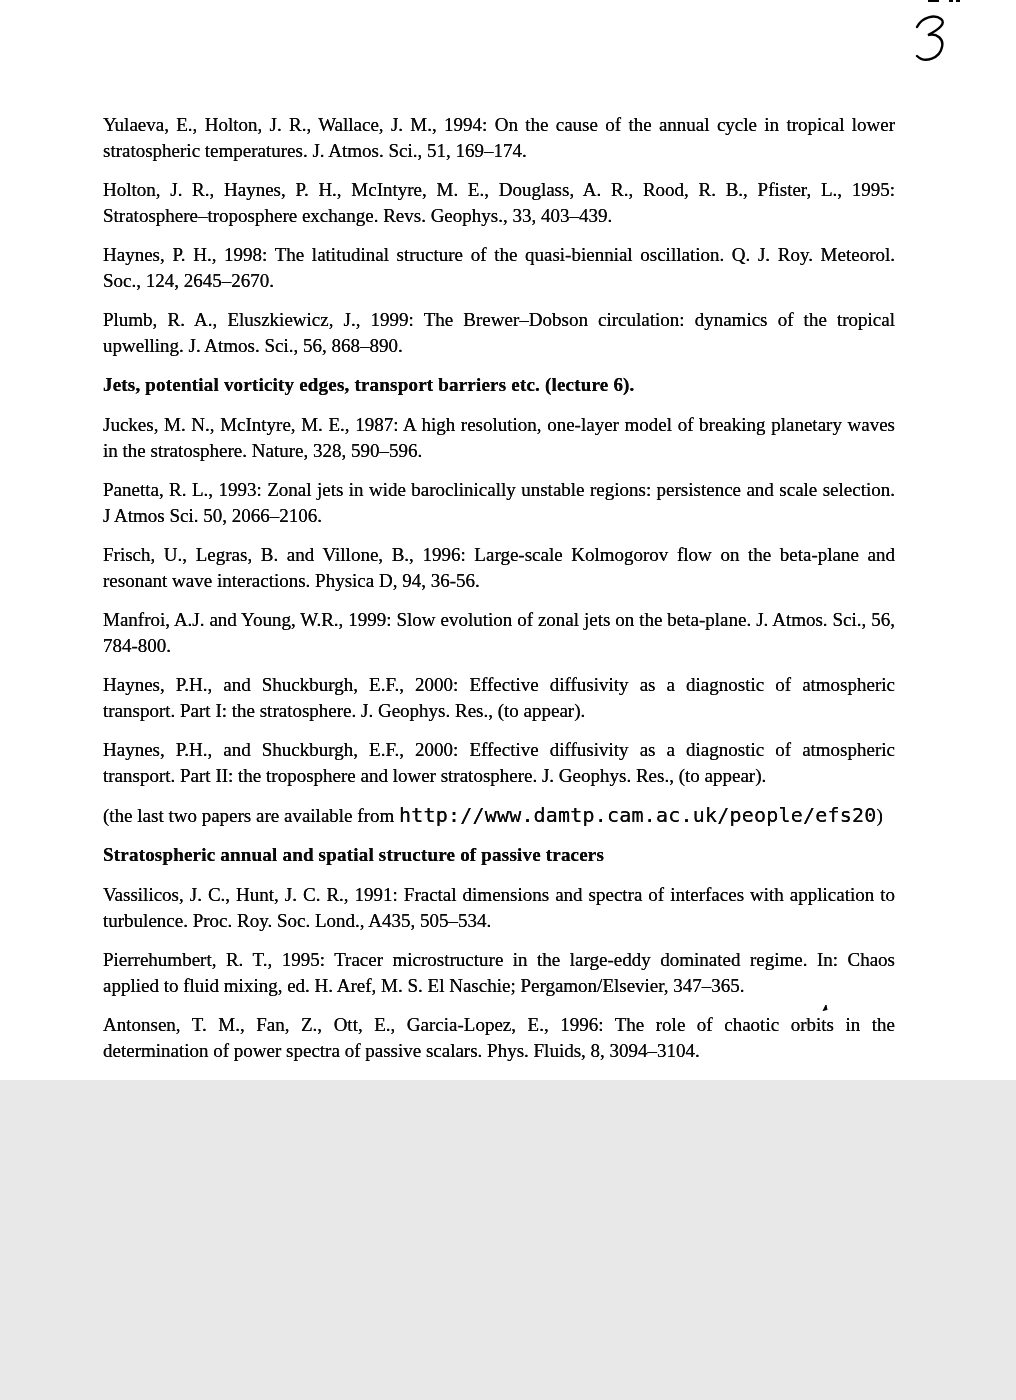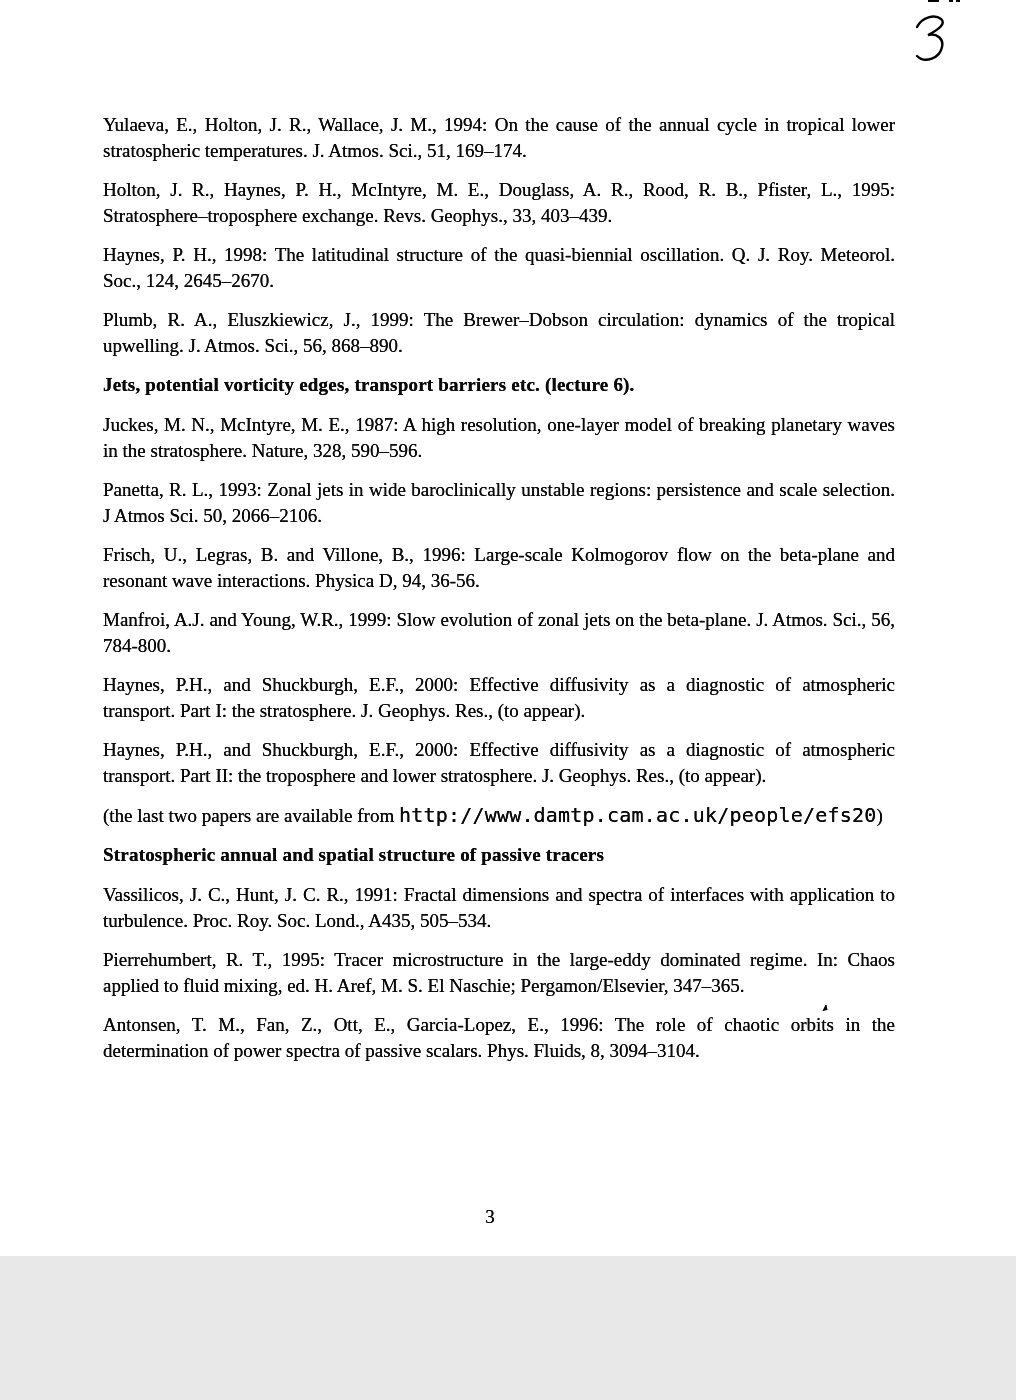--- a/index.html
+++ b/index.html
@@ -3,21 +3,21 @@
 <meta charset="utf-8">
 <style>
   html, body {
     margin: 0;
     padding: 0;
     background: #e8e8e8;
   }
   .page {
     position: relative;
     width: 1016px;
-    height: 1256px;
+    height: 1080px;
     background: #ffffff;
     color: #0a0a0a;
     font-family: "Liberation Serif", serif;
     overflow: hidden;
   }
   .content {
     position: absolute;
     left: 103px;
     top: 112px;
     width: 792px;

